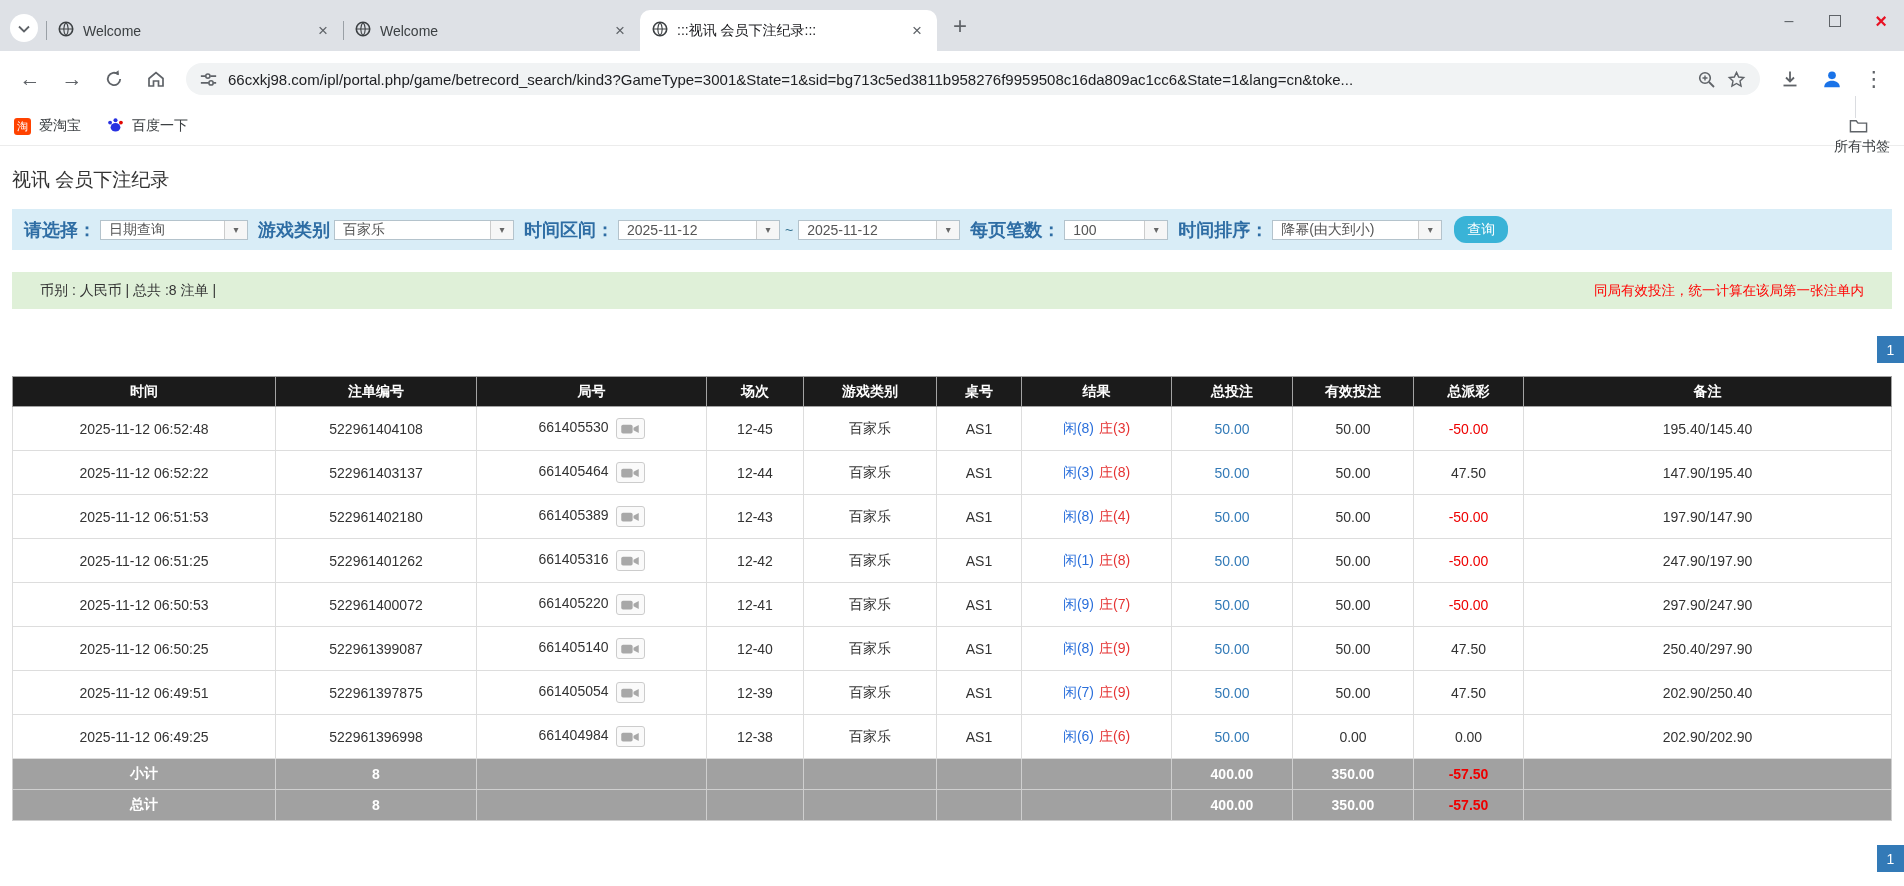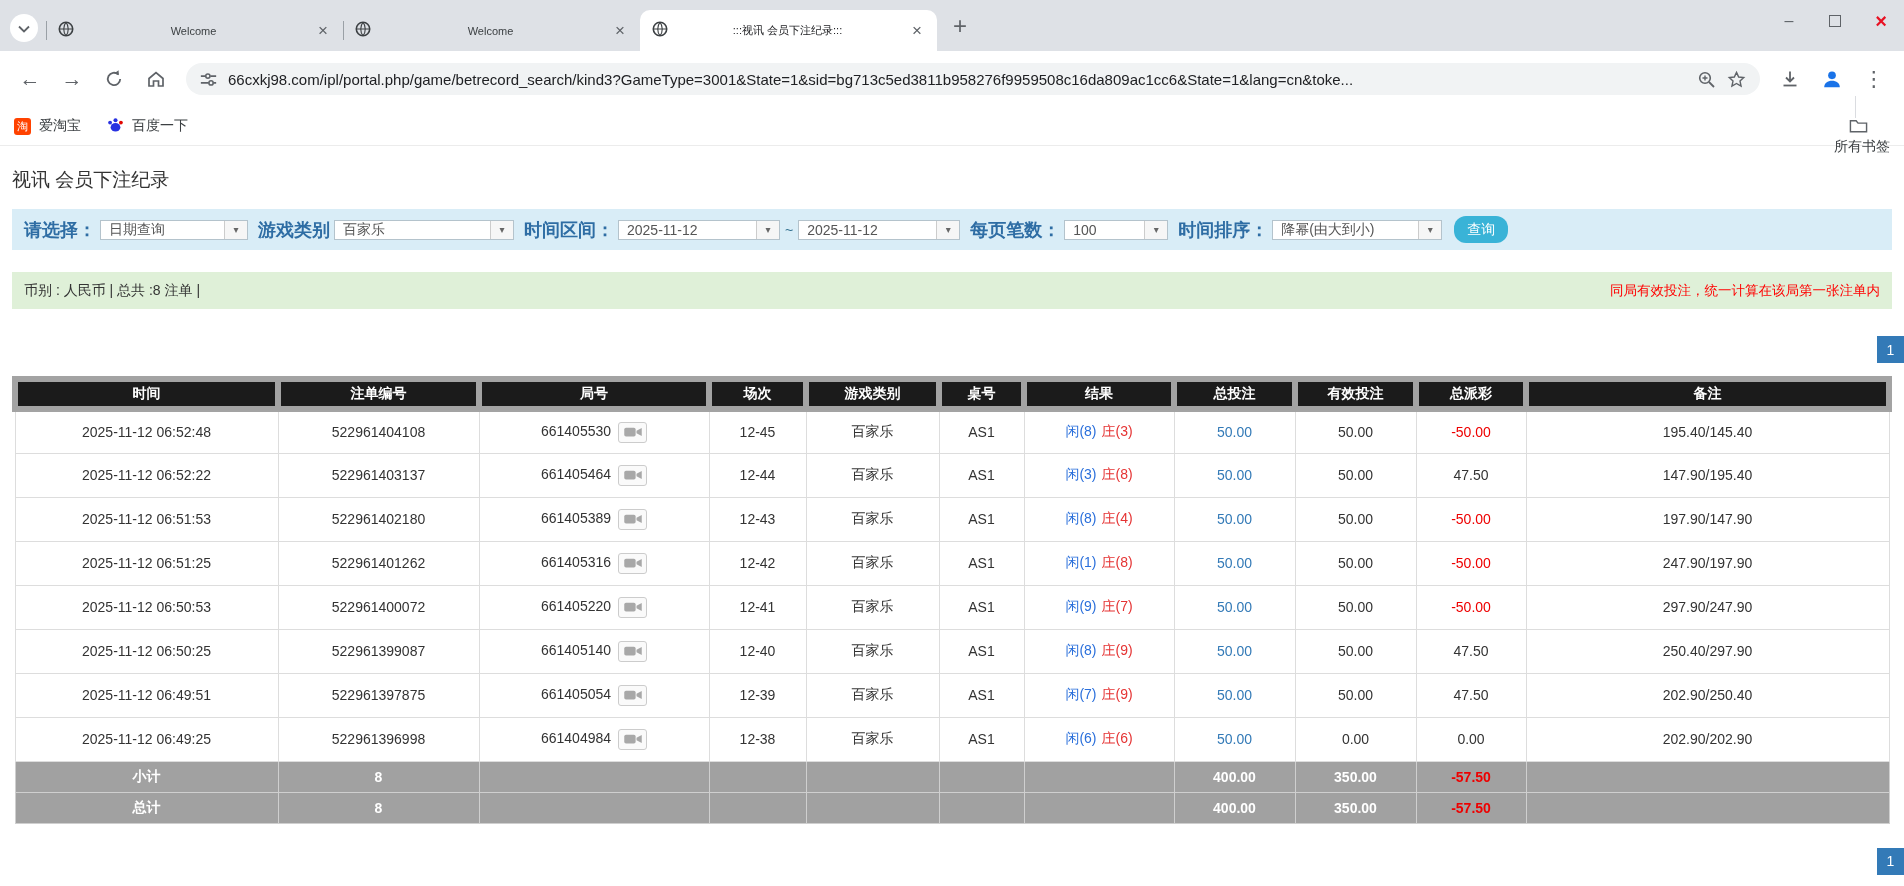--- a/index.html
+++ b/index.html
@@ -7,21 +7,21 @@
     font-family:"Liberation Sans","DejaVu Sans",sans-serif; }
 
   
   .tab-strip { height:51px; background:#dee1e6; display:flex; align-items:flex-end; position:relative; }
   .tab-search-btn { width:28px; height:28px; border-radius:50%; background:#fff; margin:0 8px 9px 10px;
     display:flex; align-items:center; justify-content:center; cursor:pointer; flex:none; }
   .tab { width:297px; height:41px; display:flex; align-items:center; padding:0 10px 0 12px; gap:9px;
     position:relative; cursor:pointer; flex:none; }
   .tab.inactive:not(:first-of-type)::before { content:""; position:absolute; left:0; top:11px; height:19px; width:1px; background:#9aa0a6; }
   .tab.active { background:#fff; border-radius:10px 10px 0 0; }
-  .tab-title { font-size:11px; color:#3c4043; white-space:nowrap; overflow:hidden; flex:1;text-align:center; }
+  .tab-title { font-size:14px; color:#3c4043; white-space:nowrap; overflow:hidden; flex:1; }
   .tab.active .tab-title { color:#202124; }
   .tab-close { color:#5f6368; font-size:17px; width:20px; height:20px; line-height:19px; text-align:center; border-radius:50%; flex:none; }
   .new-tab-btn { width:34px; height:34px; margin:0 0 8px 6px; font-size:24px; color:#5f6368;
     display:flex; align-items:center; justify-content:center; border-radius:50%; flex:none; }
   .win-controls { position:absolute; right:0; top:0; height:42px; display:flex; }
   .win-btn { width:46px; height:100%; display:flex; align-items:center; justify-content:center; color:#5f6368; font-size:16px; }
   .max-box { width:12px; height:12px; border:1.5px solid #5f6368; display:inline-block; }
   .win-btn.close-btn { color:#e81123; font-size:20px; font-weight:bold; }
 
   .toolbar { height:56px; background:#fff; display:flex; align-items:center; padding:0 10px; gap:2px; }
@@ -49,33 +49,33 @@
   .combo { display:flex; height:20px; background:#fff; border:1px solid #b4c3cc; flex:none; }
   .combo-text { flex:1; padding:0 8px; font-size:14px; color:#555; display:flex; align-items:center; white-space:nowrap; overflow:hidden; }
   .combo-btn { width:23px; border-left:1px solid #ccc; background:#f6f6f6; color:#666;
     display:flex; align-items:center; justify-content:center; font-size:10px; flex:none; }
   .w1 { width:148px; } .w2 { width:180px; } .w3 { width:162px; } .w4 { width:104px; } .w5 { width:170px; }
   .tilde { font-size:14px; color:#31708f; margin:0 5px; }
   .btn-search { height:27px; padding:0 13px; margin-left:12px; background:#39b3d7; color:#fff; font-size:14px;
     border:none; border-radius:12px; cursor:pointer; }
 
   .summary-bar { margin:22px 12px 0; background:#dff0d8; height:37px; display:flex; align-items:center;
-    justify-content:space-between; padding:0 12px; }
+    justify-content:space-between; padding:0 28px; }
   .summary-left { font-size:14px; color:#333; }
   .summary-note { font-size:13.5px; color:#ff0000; }
 
   .pagination { display:flex; justify-content:flex-end; }
   .pagination.top { margin:27px 0 13px; }
   .pagination.bottom { margin:24px 0 0; }
   .page-num { min-width:27px; height:27px; background:#337ab7; border:1px solid #337ab7; color:#fff;
     display:flex; align-items:center; justify-content:center; font-size:14px; cursor:pointer; }
 
   table.records { width:1880px; margin:0 12px; border-collapse:collapse; table-layout:fixed; }
   .records th { background:#1b1b1b; color:#fff; font-size:14px; font-weight:bold; height:30px;
-    border:6px solid #a3a3a3; text-align:center; }
+    border:1px solid #a3a3a3; text-align:center; }
   .records td { border:1px solid #ddd; height:44px; text-align:center; font-size:14px; color:#333;
     background:#fff; overflow:hidden; white-space:nowrap; }
   .records tr.foot td { background:#a1a1a1; color:#fff; font-weight:bold; height:31px; border-color:#cfcfcf; }
   .link-blue { color:#337ab7; cursor:pointer; }
   .res-player { color:#2a6fdb; }
   .res-banker { color:#e53333; margin-left:5px; }
   .neg { color:#ee0000 !important; }
   .video-btn { display:inline-flex; align-items:center; justify-content:center; width:29px; height:21px;
     border:1px solid #ccc; border-radius:3px; background:#fafafa; margin-left:7px; vertical-align:middle; cursor:pointer; }
 </style>

